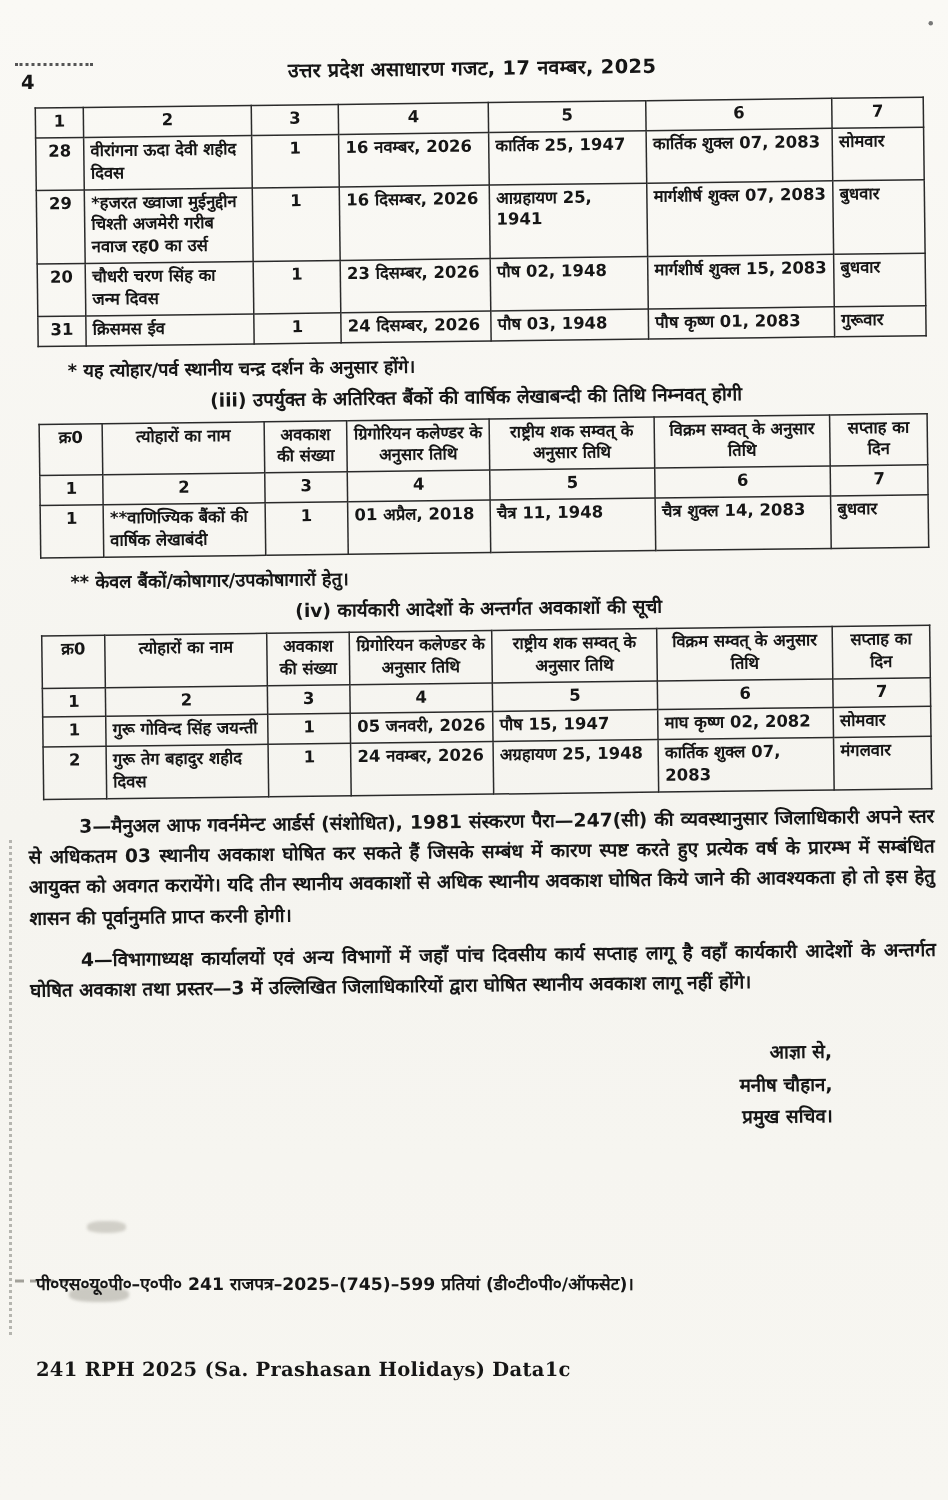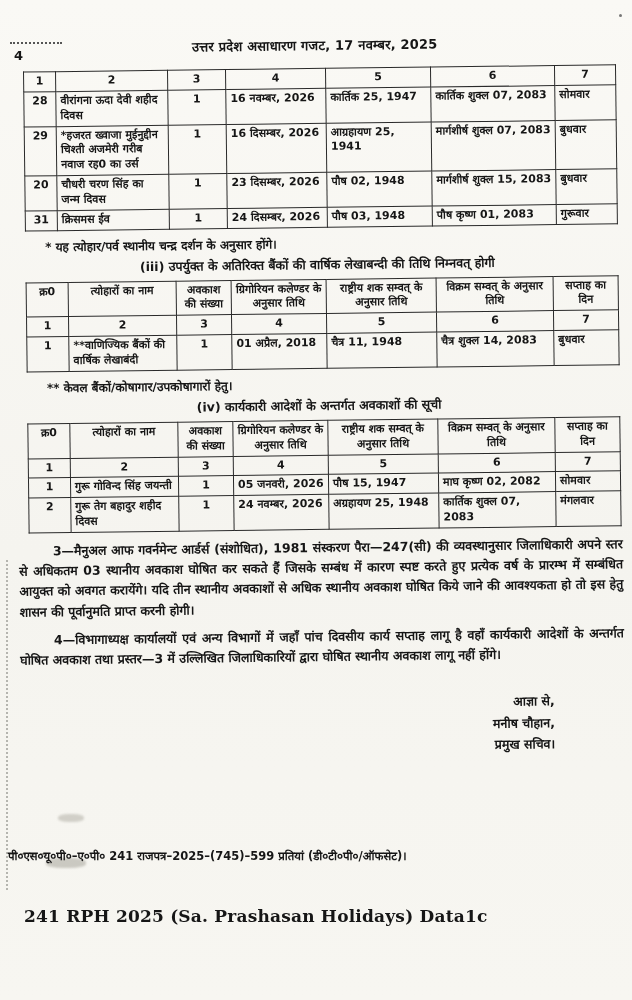--- a/index.html
+++ b/index.html
@@ -75,26 +75,26 @@
   }
   .signature {
     margin-top: 26px;
     margin-right: 74px;
     text-align: right;
     font-size: 12.5px;
     font-weight: 700;
     line-height: 1.7;
   }
   .print-lines {
-    position: absolute; left: 8px; top: 848px;
+    position: absolute; left: 24px; top: 848px;
     font-size: 11.5px; font-weight: 700; line-height: 1.55; text-align: right;
   }
   .doc-footer {
     position: absolute; left: 24px; top: 906px;
-    font-size: 17px; font-weight: 700;
+    font-size: 13px; font-weight: 700;
     letter-spacing: .2px;
   }
   
   .artifact { position: absolute; pointer-events: none; }
   .a-leftline { left: 6px; top: 560px; height: 330px; border-left: 2px dotted #9a9a94; opacity: .7; }
   .a-smudge1 { left: 58px; top: 814px; width: 26px; height: 8px; background: #b9b7ae; filter: blur(1px); opacity: .6; border-radius: 40%; }
   .a-smudge2 { left: 46px; top: 858px; width: 40px; height: 10px; background: #aeaca3; filter: blur(1px); opacity: .6; border-radius: 40%; }
   .a-dash1 { left: 10px; top: 853px; width: 36px; border-top: 2px dashed #8e8c84; opacity: .8; }
   .a-dot-tr { right: 10px; top: 14px; width: 3px; height: 3px; background: #777; border-radius: 50%; }
   .mono-foot { font-family: "DejaVu Serif", serif; }

